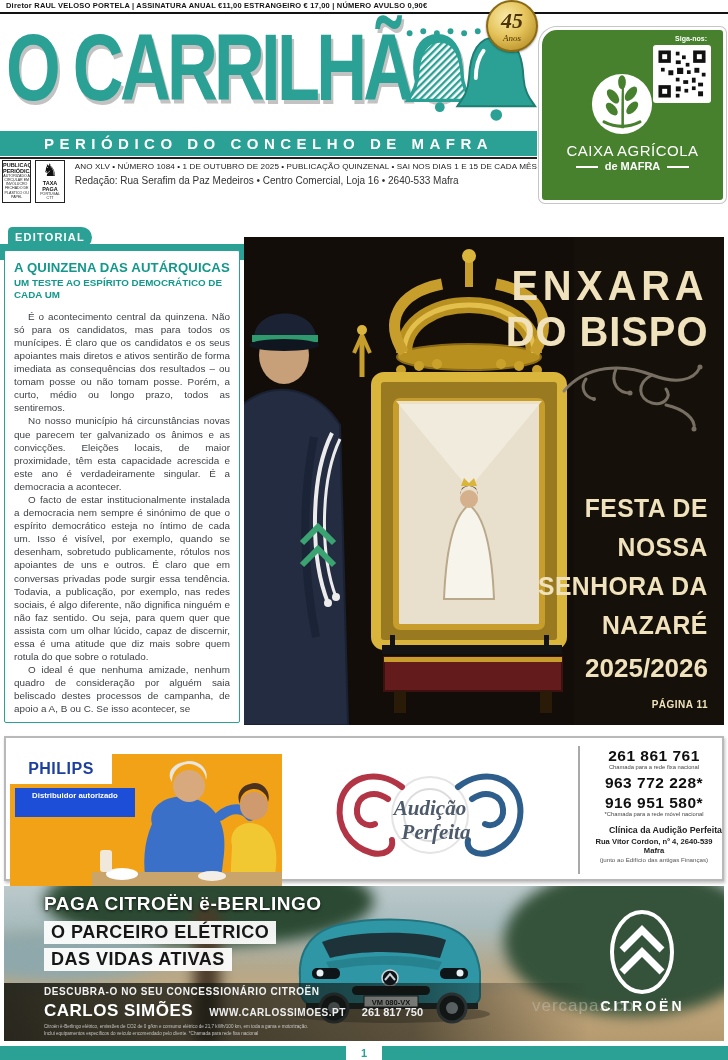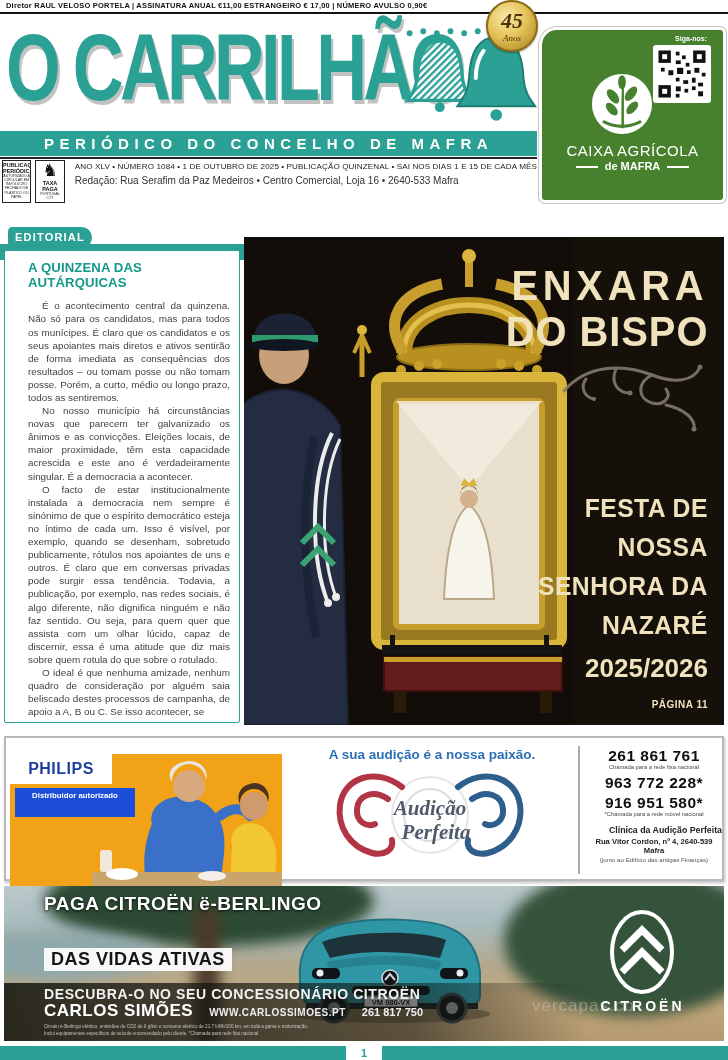--- a/index.html
+++ b/index.html
@@ -68,21 +68,21 @@
   }
 
   
   .edit-label {
     left:8px; top:227px; width:84px; height:21px; background:#2aa194;
     border-radius:5px 12px 12px 5px; color:#fff; font-weight:bold; font-size:11px;
     letter-spacing:1.2px; text-align:center; line-height:21px;
   }
   .edit-box {
     left:4px; top:250px; width:236px; height:473px; background:#fff;
-    border:1.5px solid #2aa194; border-radius:2px; padding:9px 9px 5px 23px; overflow:hidden;
+    border:1.5px solid #2aa194; border-radius:2px; padding:9px 9px 5px 9px; overflow:hidden;
   }
   .edit-title { color:#13988b; font-size:13.2px; font-weight:bold; letter-spacing:.1px; line-height:1.15; }
   .edit-subtitle { color:#13988b; font-size:9.8px; font-weight:bold; margin-top:2px; line-height:1.2; }
   .edit-body { margin-top:9px; }
   .edit-body p { font-size:9.9px; line-height:13.1px; color:#3f4246; text-align:justify; text-indent:14px; }
   .edit-cont { text-align:right; font-size:6.8px; color:#777; margin-top:5px; }
 
   
   .feature { left:244px; top:237px; width:480px; height:488px; background:#151009; overflow:hidden; }
   .feat-photo { position:absolute; left:0; top:0; }
@@ -118,21 +118,21 @@
 
   
   .citroen { left:4px; top:886px; width:720px; height:155px; overflow:hidden;
     background:linear-gradient(180deg,#bcc9cb 0%,#a9bcbe 25%,#b3a88d 52%,#c4a87d 72%,#b59a70 100%);
   }
   .blob { position:absolute; border-radius:50%; filter:blur(7px); }
   .cit-headline { position:absolute; left:40px; top:7px; color:#fff; font-weight:bold; font-size:19px; letter-spacing:.5px; text-shadow:0 1px 3px rgba(0,0,0,.8); white-space:nowrap; }
   .cit-sub { position:absolute; left:40px; background:rgba(255,255,255,.93); color:#161616; font-weight:bold; font-size:18px; padding:1px 7px; letter-spacing:.5px; white-space:nowrap; }
   .cit-strip { position:absolute; left:0; bottom:0; width:585px; height:58px;
     background:linear-gradient(90deg, rgba(16,19,15,.85) 0%, rgba(16,19,15,.55) 70%, rgba(16,19,15,0) 100%); }
-  .cit-cta { position:absolute; left:40px; top:100px; color:#f2f2f2; font-weight:bold; font-size:14px; letter-spacing:.6px; white-space:nowrap; }
+  .cit-cta { position:absolute; left:40px; top:100px; color:#f2f2f2; font-weight:bold; font-size:10px; letter-spacing:.6px; white-space:nowrap; }
   .cit-dealer-row { position:absolute; left:40px; top:115px; display:flex; align-items:baseline; gap:16px; white-space:nowrap; }
   .cit-dealer { color:#fff; font-weight:bold; font-size:17px; letter-spacing:.5px; }
   .cit-site { color:#eee; font-weight:bold; font-size:10px; letter-spacing:.5px; }
   .cit-phone { color:#eee; font-weight:bold; font-size:11px; }
   .cit-fine { position:absolute; left:40px; top:138px; color:#ddd; font-size:4.6px; line-height:1.5; opacity:.85; }
   .cit-logo { position:absolute; left:598px; top:22px; }
   .cit-brand { position:absolute; left:566px; top:112px; width:145px; text-align:center; color:#fff; font-weight:bold; font-size:14px; letter-spacing:3px; }
   .watermark { position:absolute; left:528px; top:110px; color:rgba(255,255,255,.32); font-size:17px; letter-spacing:1px; }
 
   
@@ -249,20 +249,21 @@
       <div class="l1">ANO XLV  •  NÚMERO 1084  •  1 DE OUTUBRO DE 2025  •  PUBLICAÇÃO QUINZENAL  •  SAI NOS DIAS 1 E 15 DE CADA MÊS</div>
       <div class="l2">Redação: Rua Serafim da Paz Medeiros   •   Centro Comercial, Loja 16   •   2640-533 Mafra</div>
     </div>
   </div>
 
   <div class="abs nibbar">NIB: 5200 5200 00010953001 16 • IBAN: PT50 5200 5200 00010953001 16</div>
 
   <div class="abs edit-label">EDITORIAL</div>
   <div class="abs edit-box">
     <div class="edit-title">A QUINZENA DAS AUTÁRQUICAS</div>
+    <div class="edit-subtitle">UM TESTE AO ESPÍRITO DEMOCRÁTICO DE CADA UM</div>
     <div class="edit-body">
       <p>É o acontecimento central da quinzena. Não só para os candidatos, mas para todos os munícipes. É claro que os candidatos e os seus apoiantes mais diretos e ativos sentirão de forma imediata as consequências dos resultados – ou tomam posse ou não tomam posse. Porém, a curto, médio ou longo prazo, todos as sentiremos.</p>
       <p>No nosso município há circunstâncias novas que parecem ter galvanizado os ânimos e as convicções. Eleições locais, de maior proximidade, têm esta capacidade acrescida e este ano é verdadeiramente singular. É a democracia a acontecer.</p>
       <p>O facto de estar institucionalmente instalada a democracia nem sempre é sinónimo de que o espírito democrático esteja no íntimo de cada um. Isso é visível, por exemplo, quando se desenham, sobretudo publicamente, rótulos nos apoiantes de uns e outros. É claro que em conversas privadas pode surgir essa tendência. Todavia, a publicação, por exemplo, nas redes sociais, é algo diferente, não dignifica ninguém e não faz sentido. Ou seja, para quem quer que assista com um olhar lúcido, capaz de discernir, essa é uma atitude que diz mais sobre quem rotula do que sobre o rotulado.</p>
       <p>O ideal é que nenhuma amizade, nenhum quadro de consideração por alguém saia beliscado destes processos de campanha, de apoio a A, B ou C. Se isso acontecer, se</p>
     </div>
     <div class="edit-cont">(Continua na página 05)</div>
   </div>
 
   <div class="abs feature">
@@ -364,21 +365,20 @@
         <path d="M148 50 A14 14 0 0 1 176 48 C180 36 168 26 158 30 C148 32 144 42 148 50 Z" fill="#4a3120"></path>
         <rect y="118" width="190" height="15" fill="#caa56b"></rect>
         <ellipse cx="30" cy="120" rx="16" ry="6" fill="#ffffff"></ellipse>
         <ellipse cx="120" cy="122" rx="14" ry="5" fill="#f4efe6"></ellipse>
         <rect x="8" y="96" width="12" height="22" rx="3" fill="#efefef" opacity="0.9"></rect>
       </svg>
       <div class="philips-chip">PHILIPS</div>
       <div class="dist-chip">Distribuidor autorizado</div>
     </div>
 
-    <div class="aud-tagline">A sua audição é a nossa paixão.</div>
 
     <svg style="position:absolute; left:318px; top:27px;" width="212" height="100" viewBox="0 0 212 100">
       <circle cx="106" cy="50" r="26" stroke="#dcdcdc" stroke-width="2" fill="none"></circle>
       <circle cx="106" cy="50" r="38" stroke="#e4e4e4" stroke-width="2" fill="none"></circle>
       <g stroke="#b23545" stroke-width="6" fill="none" stroke-linecap="round">
         <path d="M78 22 C52 2 20 12 16 40 C13 62 26 82 48 88 C60 91 70 85 68 75"></path>
         <path d="M64 34 C50 24 34 30 33 44 C32 56 42 63 51 59"></path>
       </g>
       <g stroke="#2e5e8c" stroke-width="6" fill="none" stroke-linecap="round" transform="translate(212,0) scale(-1,1)">
         <path d="M78 22 C52 2 20 12 16 40 C13 62 26 82 48 88 C60 91 70 85 68 75"></path>
@@ -402,20 +402,21 @@
     </div>
   </div>
 
   <div class="abs citroen">
     <div class="blob" style="left:40px; top:-30px; width:330px; height:90px; background:#2c4a33;"></div>
     <div class="blob" style="left:500px; top:-20px; width:260px; height:150px; background:#35523a;"></div>
     <div class="blob" style="left:190px; top:20px; width:26px; height:140px; background:#4a3a28; border-radius:10px;"></div>
     <div class="blob" style="left:-60px; top:45px; width:220px; height:50px; background:#8fa8ab;"></div>
 
     <div class="cit-headline">PAGA CITROËN ë-BERLINGO</div>
+    <div class="cit-sub" style="top:35px;">O PARCEIRO ELÉTRICO</div>
     <div class="cit-sub" style="top:62px;">DAS VIDAS ATIVAS</div>
 
     <svg style="position:absolute; left:278px; top:14px;" width="215" height="125" viewBox="0 0 215 125">
       <ellipse cx="108" cy="114" rx="100" ry="9" fill="rgba(40,35,25,.35)"></ellipse>
       <path d="M18 78 C16 50 30 30 60 24 C95 17 150 18 172 30 C188 38 196 54 198 72 L198 96 C198 102 192 106 186 106 L34 106 C24 106 18 98 18 88 Z" fill="#2e96a4" stroke="#23727d" stroke-width="2"></path>
       <path d="M40 42 C70 30 140 30 164 40 L158 58 C120 50 80 50 48 58 Z" fill="#1d2a30" opacity="0.92"></path>
       <path d="M44 62 C90 54 130 54 160 62 L156 70 C120 63 84 63 48 70 Z" fill="#27828f"></path>
       <rect x="30" y="68" width="28" height="11" rx="5" fill="#0e1418"></rect>
         <circle cx="38" cy="73" r="3.5" fill="#e8f2f4"></circle>
       <rect x="158" y="68" width="28" height="11" rx="5" fill="#0e1418"></rect>

